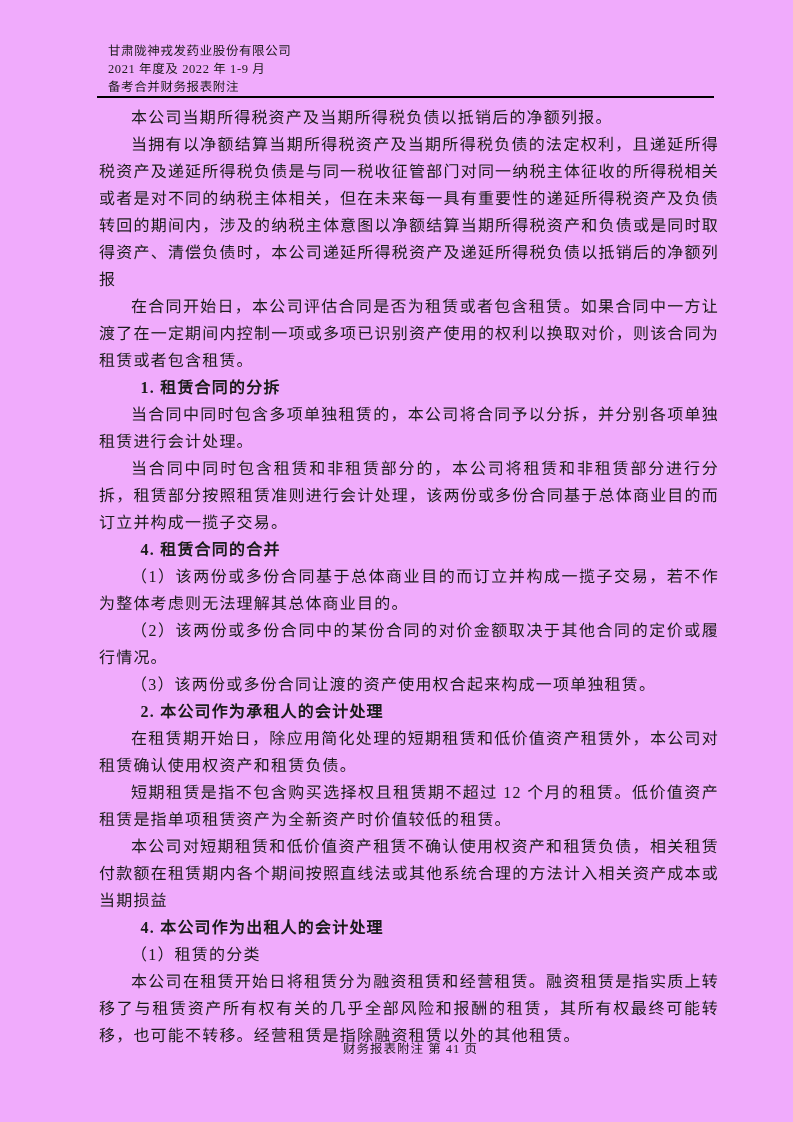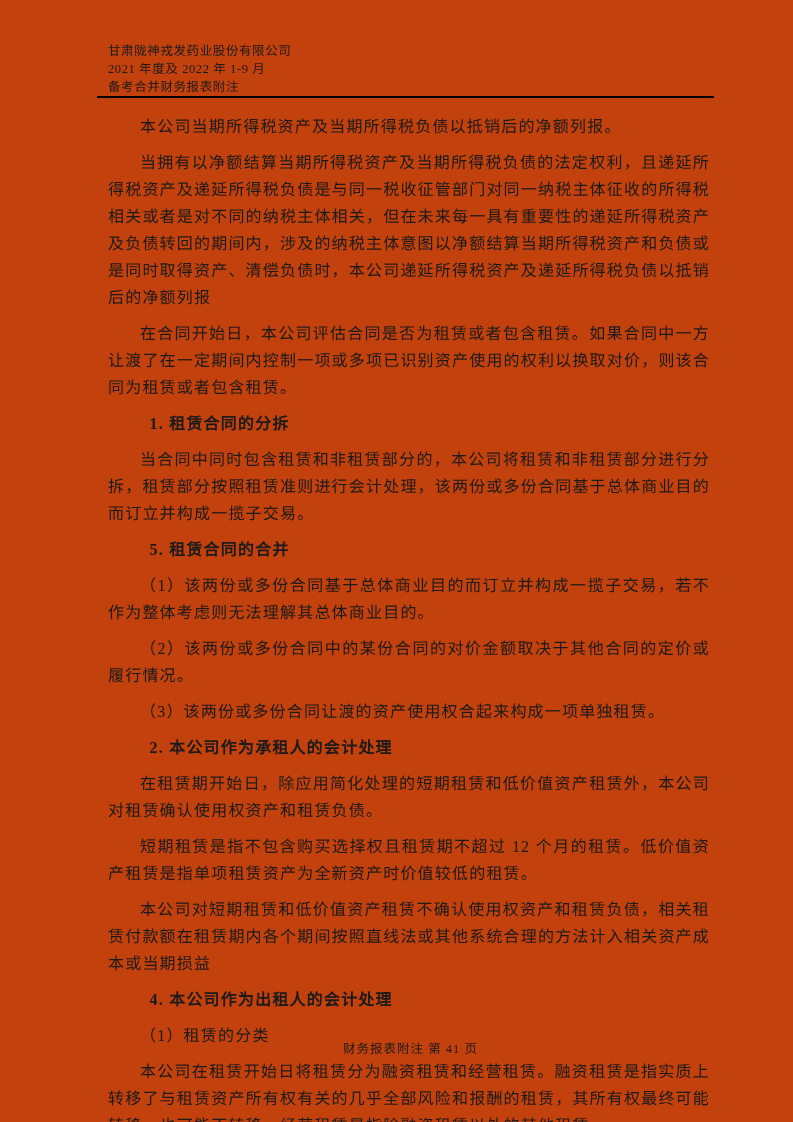--- a/index.html
+++ b/index.html
@@ -4,21 +4,21 @@
 <style>
   html, body {
     margin: 0;
     padding: 0;
     background: #ffffff;
   }
   .page {
     position: relative;
     width: 793px;
     height: 1122px;
-    background: #c2410c;
+    background: #f0abfc;
     overflow: hidden;
     font-family: "Liberation Serif", "DejaVu Serif", serif;
     color: #1b1b1b;
   }
   
   .doc-header {
     position: absolute;
     left: 108px;
     top: 42px;
     font-size: 12.5px;
@@ -41,21 +41,21 @@
     position: absolute;
     left: 99px;
     top: 104px;
     width: 620px;
     font-size: 16px;
     line-height: 27px;
     letter-spacing: 1.2px;
     text-align: justify;
   }
   .doc-body p, .doc-body h3, .doc-body h4 {
-    margin: 9px;
+    margin: 0;
     padding: 0;
     font-size: 16px;
   }
   .para {
     text-indent: 2em;
     font-weight: 400;
   }
   .hd {
     text-indent: 2.6em;
     font-weight: 700;
@@ -88,22 +88,23 @@
     <div>备考合并财务报表附注</div>
   </div>
 
   <div class="header-rule"></div>
 
   <div class="doc-body">
     <p class="para">本公司当期所得税资产及当期所得税负债以抵销后的净额列报。</p>
     <p class="para">当拥有以净额结算当期所得税资产及当期所得税负债的法定权利，且递延所得税资产及递延所得税负债是与同一税收征管部门对同一纳税主体征收的所得税相关或者是对不同的纳税主体相关，但在未来每一具有重要性的递延所得税资产及负债转回的期间内，涉及的纳税主体意图以净额结算当期所得税资产和负债或是同时取得资产、清偿负债时，本公司递延所得税资产及递延所得税负债以抵销后的净额列报</p>
     <p class="para">在合同开始日，本公司评估合同是否为租赁或者包含租赁。如果合同中一方让渡了在一定期间内控制一项或多项已识别资产使用的权利以换取对价，则该合同为租赁或者包含租赁。</p>
     <h4 class="hd">1. 租赁合同的分拆</h4>
+    <p class="para">当合同中同时包含多项单独租赁的，本公司将合同予以分拆，并分别各项单独租赁进行会计处理。</p>
     <p class="para">当合同中同时包含租赁和非租赁部分的，本公司将租赁和非租赁部分进行分拆，租赁部分按照租赁准则进行会计处理，该两份或多份合同基于总体商业目的而订立并构成一揽子交易。</p>
-    <h4 class="hd">5. 租赁合同的合并</h4>
+    <h4 class="hd">4. 租赁合同的合并</h4>
     <p class="para">（1）该两份或多份合同基于总体商业目的而订立并构成一揽子交易，若不作为整体考虑则无法理解其总体商业目的。</p>
     <p class="para">（2）该两份或多份合同中的某份合同的对价金额取决于其他合同的定价或履行情况。</p>
     <p class="para">（3）该两份或多份合同让渡的资产使用权合起来构成一项单独租赁。</p>
     <h4 class="hd">2. 本公司作为承租人的会计处理</h4>
     <p class="para">在租赁期开始日，除应用简化处理的短期租赁和低价值资产租赁外，本公司对租赁确认使用权资产和租赁负债。</p>
     <p class="para">短期租赁是指不包含购买选择权且租赁期不超过 12 个月的租赁。低价值资产租赁是指单项租赁资产为全新资产时价值较低的租赁。</p>
     <p class="para">本公司对短期租赁和低价值资产租赁不确认使用权资产和租赁负债，相关租赁付款额在租赁期内各个期间按照直线法或其他系统合理的方法计入相关资产成本或当期损益</p>
     <h4 class="hd">4. 本公司作为出租人的会计处理</h4>
     <p class="para">（1）租赁的分类</p>
     <p class="para">本公司在租赁开始日将租赁分为融资租赁和经营租赁。融资租赁是指实质上转移了与租赁资产所有权有关的几乎全部风险和报酬的租赁，其所有权最终可能转移，也可能不转移。经营租赁是指除融资租赁以外的其他租赁。</p>

